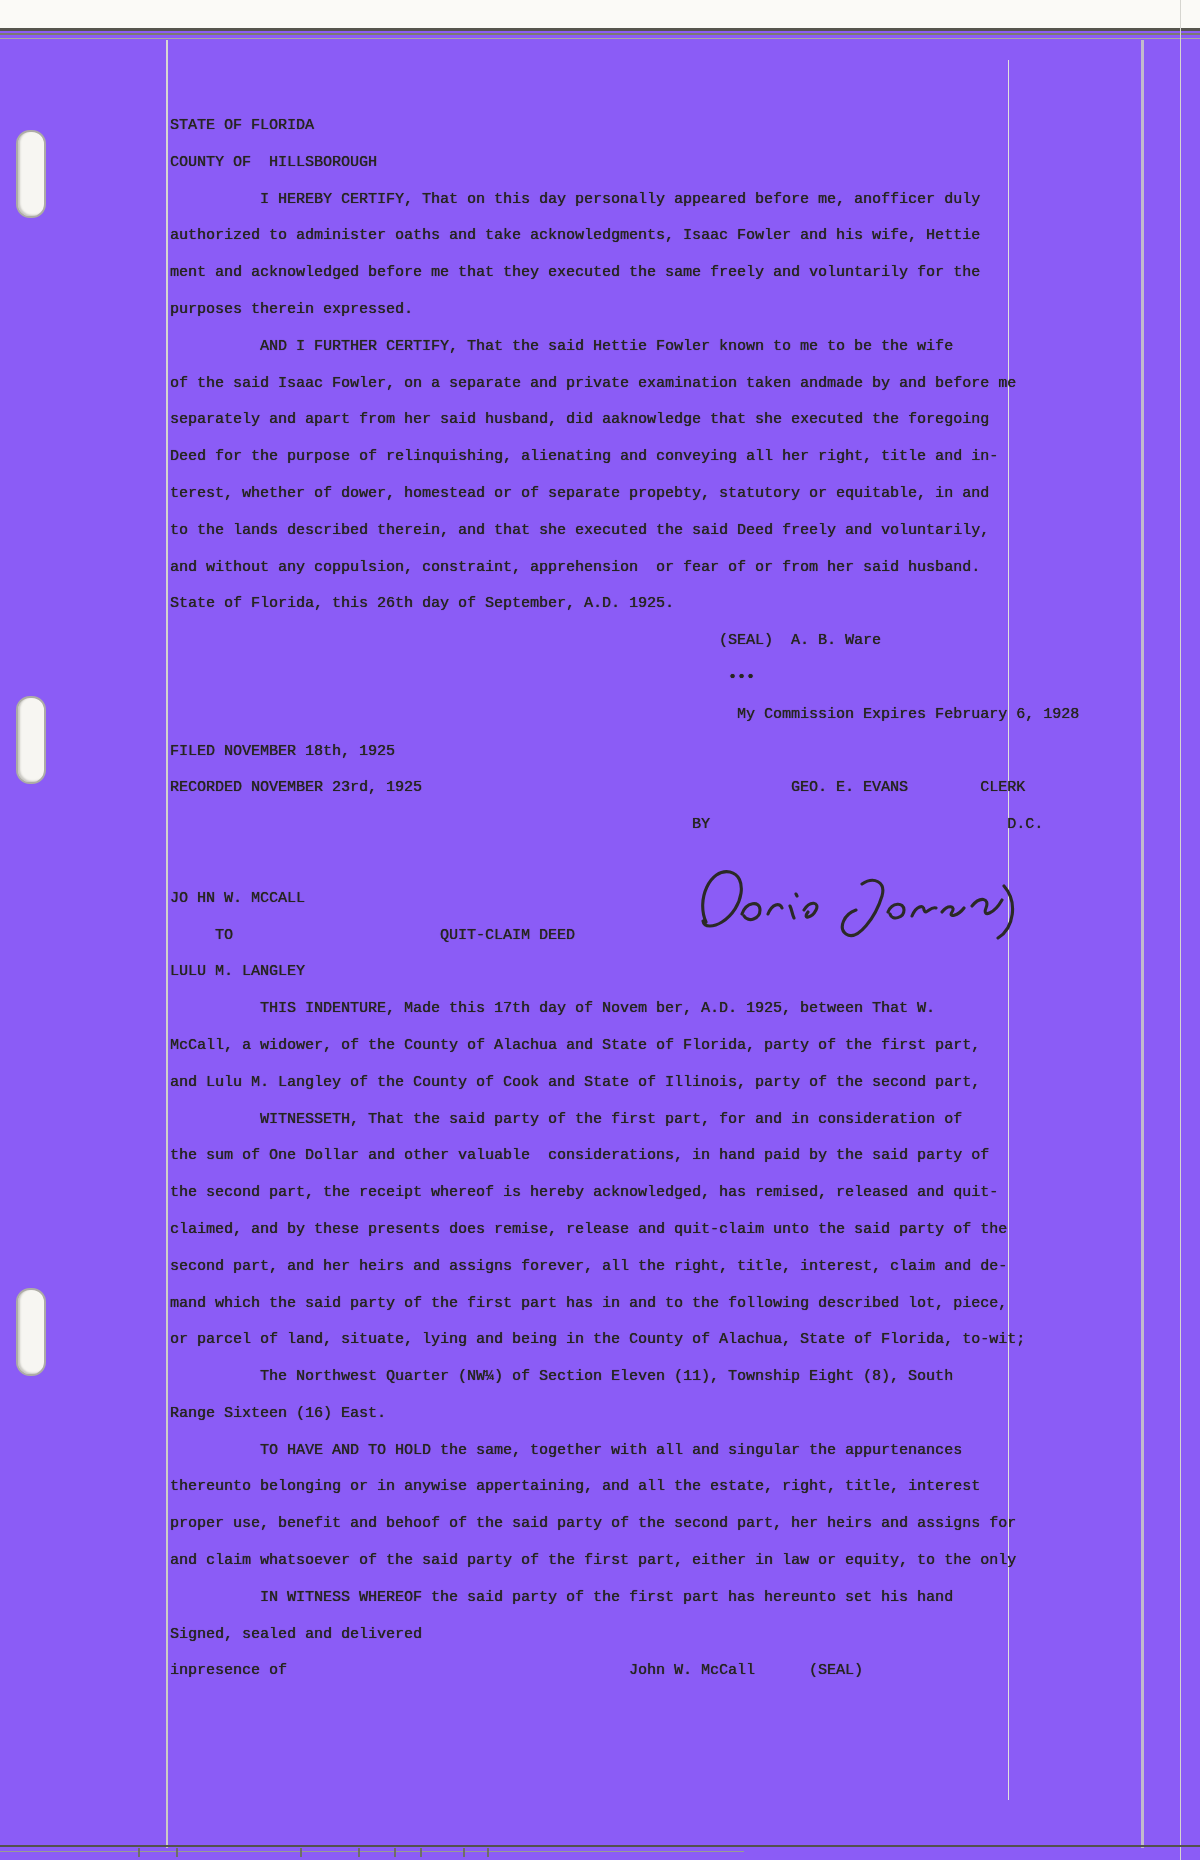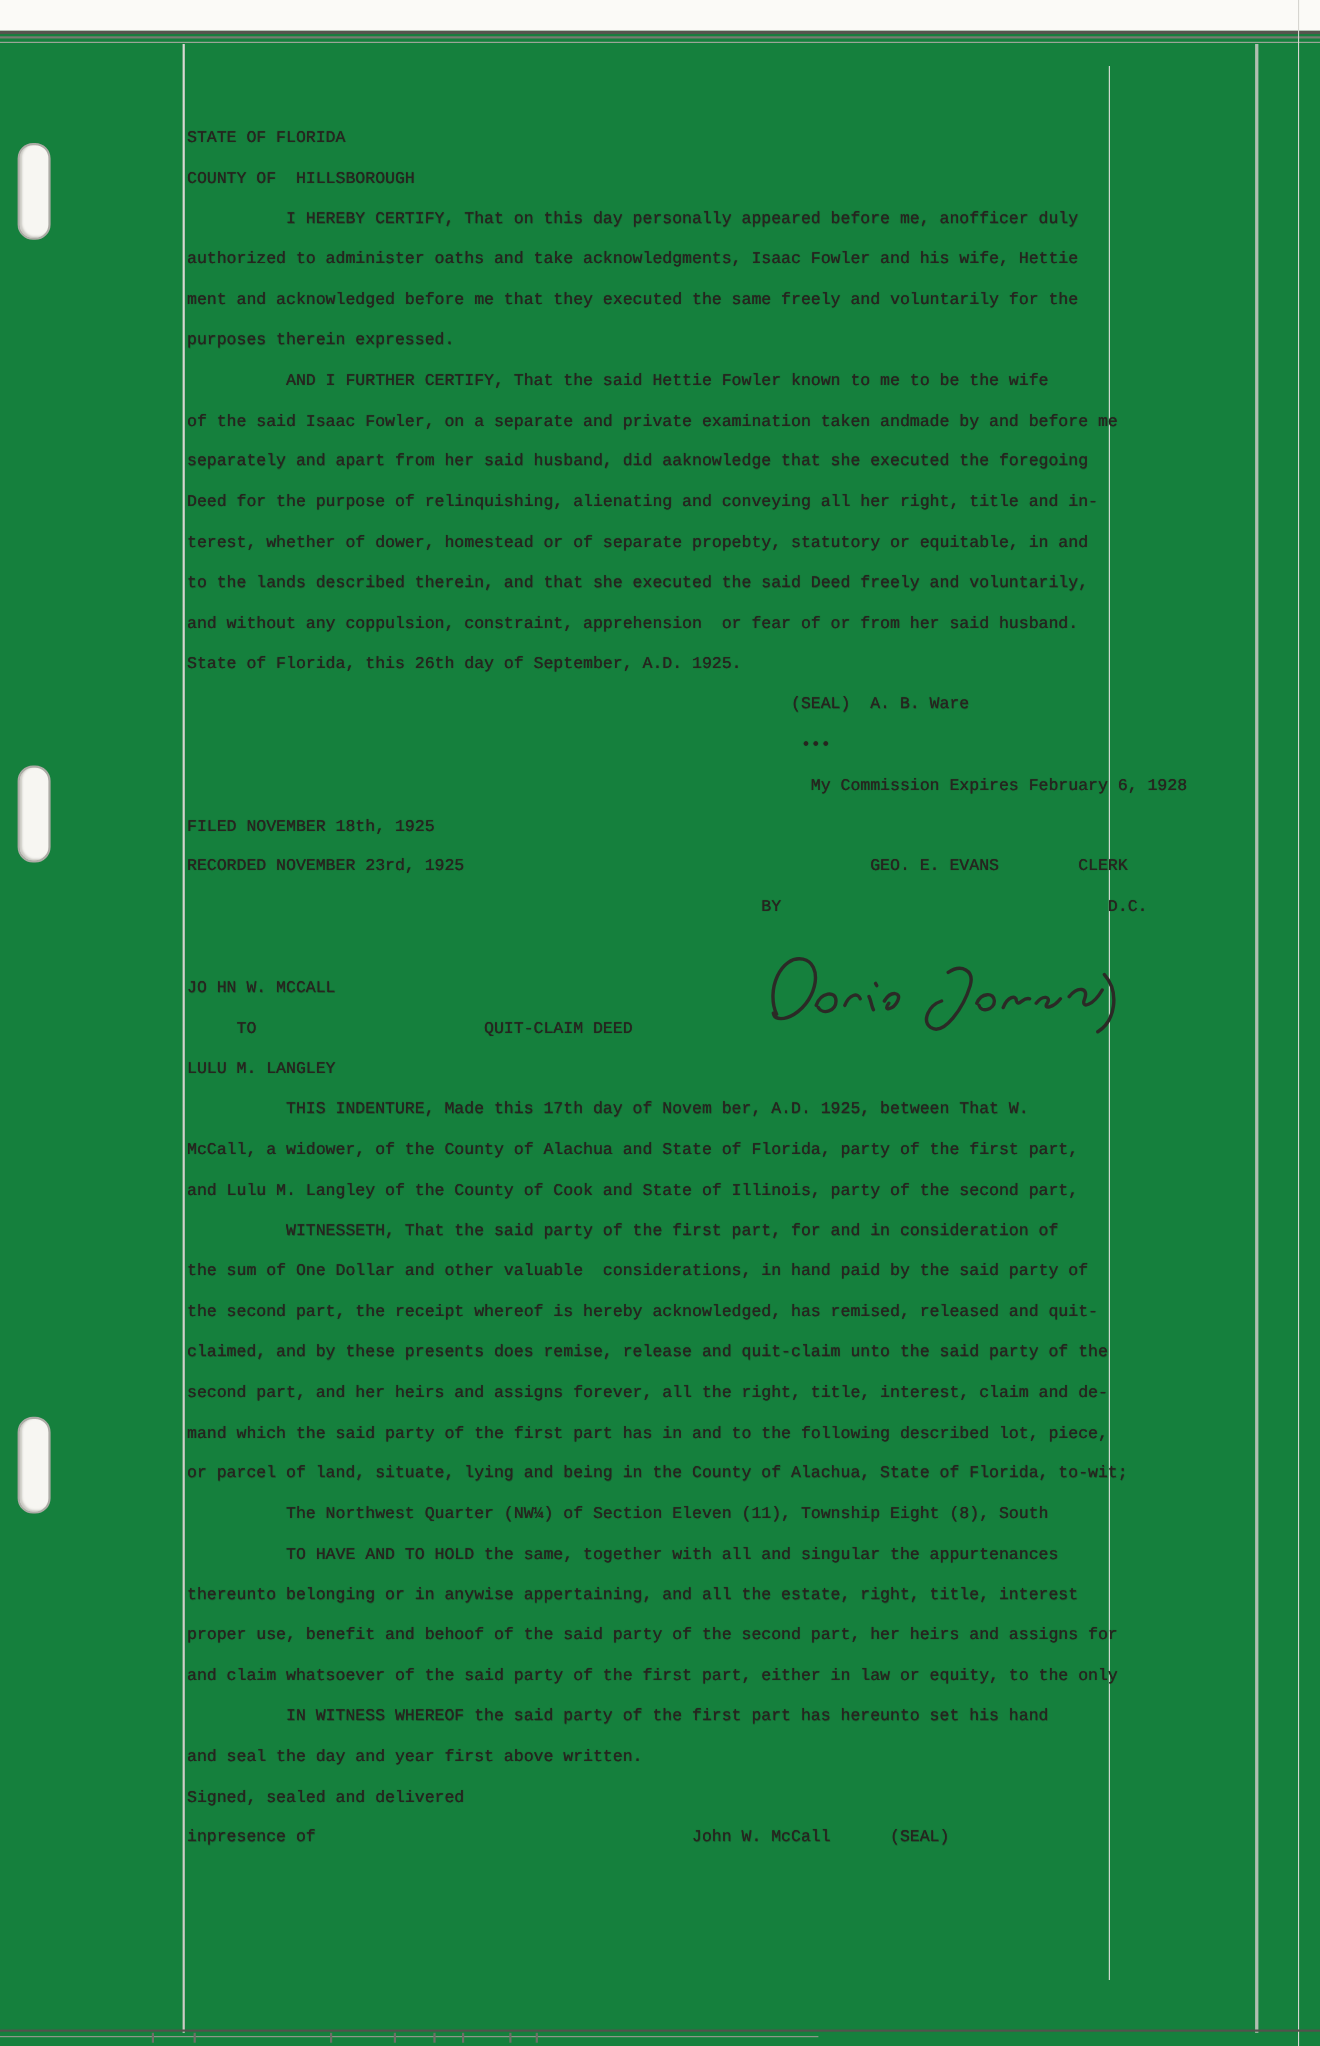--- a/index.html
+++ b/index.html
@@ -1,18 +1,18 @@
 <!DOCTYPE html>
 <html><head>
 <meta charset="utf-8">
 <style>
   html, body { margin:0; padding:0; background:#e9e8e4; }
   .page {
     position:relative; width:1200px; height:1860px; overflow:hidden;
-    background:#15803d;
+    background:#8b5cf6;
     font-family:"Liberation Mono","DejaVu Sans Mono",monospace;
   }
   .top-margin { position:absolute; left:0; top:0; width:100%; height:28px; background:#fbfaf7; }
   .rule { position:absolute; left:0; width:100%; }
   .rule-a { top:28px; height:3px; background:#56554e; }
   .rule-b { top:33px; height:2px; background:#7b7a72; }
   .rule-c { top:38px; height:1px; background:#aaa9a1; }
   .vline { position:absolute; }
   .fold-line   { left:166px;  top:40px; bottom:12px; width:2px; background:linear-gradient(#d8d7d2,#cccbc5); }
   .right-line-a{ left:1141px; top:40px; bottom:12px; width:3px; background:#cbcac4; opacity:.85; }
@@ -85,26 +85,26 @@
       <div class="doc-line">McCall, a widower, of the County of Alachua and State of Florida, party of the first part,</div>
       <div class="doc-line">and Lulu M. Langley of the County of Cook and State of Illinois, party of the second part,</div>
       <div class="doc-line">          WITNESSETH, That the said party of the first part, for and in consideration of</div>
       <div class="doc-line">the sum of One Dollar and other valuable  considerations, in hand paid by the said party of</div>
       <div class="doc-line">the second part, the receipt whereof is hereby acknowledged, has remised, released and quit-</div>
       <div class="doc-line">claimed, and by these presents does remise, release and quit-claim unto the said party of the</div>
       <div class="doc-line">second part, and her heirs and assigns forever, all the right, title, interest, claim and de-</div>
       <div class="doc-line">mand which the said party of the first part has in and to the following described lot, piece,</div>
       <div class="doc-line">or parcel of land, situate, lying and being in the County of Alachua, State of Florida, to-wit;</div>
       <div class="doc-line">          The Northwest Quarter (NW¼) of Section Eleven (11), Township Eight (8), South</div>
+      <div class="doc-line">Range Sixteen (16) East.</div>
       <div class="doc-line">          TO HAVE AND TO HOLD the same, together with all and singular the appurtenances</div>
       <div class="doc-line">thereunto belonging or in anywise appertaining, and all the estate, right, title, interest</div>
       <div class="doc-line">proper use, benefit and behoof of the said party of the second part, her heirs and assigns for</div>
       <div class="doc-line">and claim whatsoever of the said party of the first part, either in law or equity, to the only</div>
       <div class="doc-line">          IN WITNESS WHEREOF the said party of the first part has hereunto set his hand</div>
-      <div class="doc-line">and seal the day and year first above written.</div>
       <div class="doc-line">Signed, sealed and delivered</div>
       <div class="doc-line">inpresence of                                      John W. McCall      (SEAL)</div>
     </div>
 
   <svg class="sig" viewBox="0 0 330 104" title="Doris Jones">
     <path d="
       M16,66 C6,44 20,12 40,16 C58,20 54,52 32,66 C24,71 14,72 13,65
       M52,58 C56,46 70,44 70,54 C70,63 58,67 54,60
       M78,58 C82,48 90,46 92,52
       M100,50 C102,54 102,58 104,62 M106,38 L107,40

